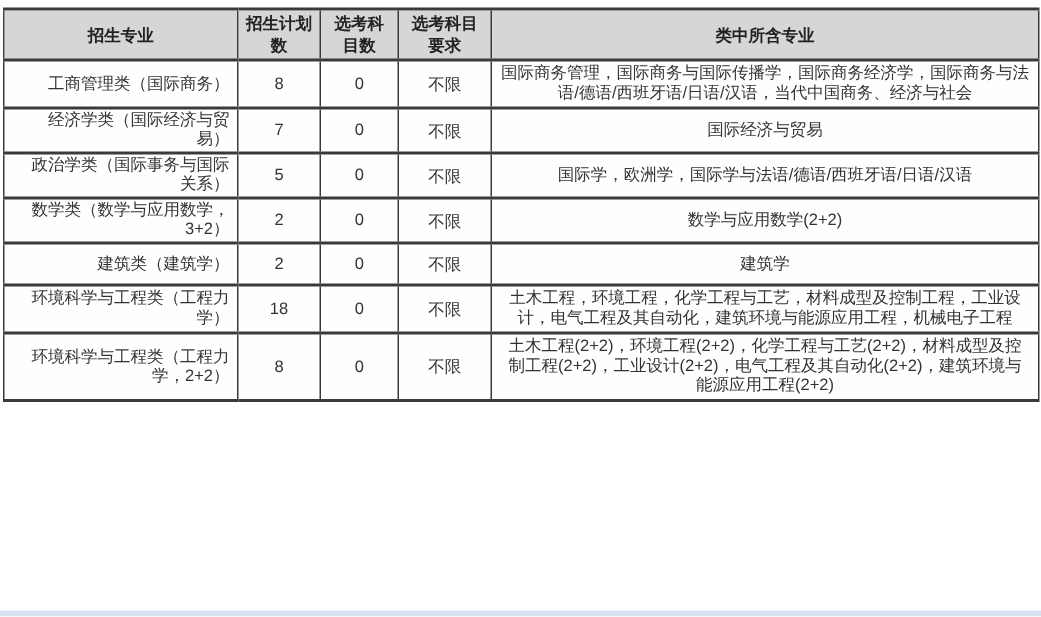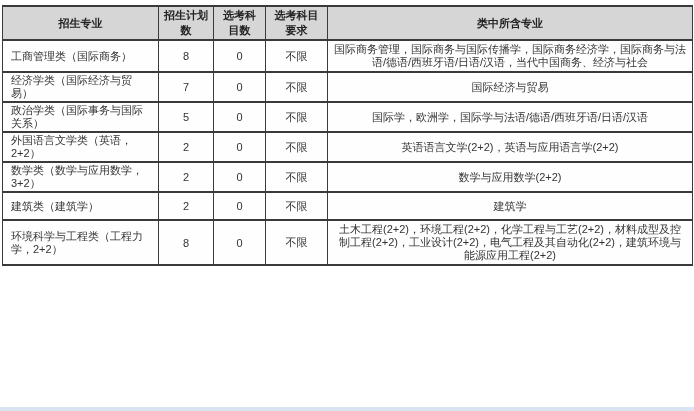--- a/index.html
+++ b/index.html
@@ -36,21 +36,21 @@
   }
   th {
     background: var(--header-bg);
     font-weight: bold;
     color: #222222;
     height: 14px;
     text-align: center;
     font-size: 11px;
   }
   td { height: 22px; background: #fefefe; }
-  td.col-major { text-align: left; padding-left: 8px; line-height: 13px; }
+  td.col-major { text-align: right; padding-left: 8px; line-height: 13px; }
   td.col-plan, td.col-subjects, td.col-requirement { text-align: center; }
   td.col-included { text-align: center; line-height: 13px; padding: 2px 6px; }
   .bottom-strip {
     position: absolute;
     left: 0; right: 0; bottom: 0;
     height: 4px;
     background: var(--strip-color);
   }
   .smudge {
     position: absolute;
@@ -100,39 +100,39 @@
         <td class="col-included">国际经济与贸易</td>
       </tr>
       <tr>
         <td class="col-major">政治学类（国际事务与国际关系）</td>
         <td class="col-plan">5</td>
         <td class="col-subjects">0</td>
         <td class="col-requirement">不限</td>
         <td class="col-included">国际学，欧洲学，国际学与法语/德语/西班牙语/日语/汉语</td>
       </tr>
       <tr>
-        <td class="col-major">外国语言文学类（英语，2+2）</td>
-        <td class="col-plan">2</td>
-        <td class="col-subjects">0</td>
-        <td class="col-requirement">不限</td>
-        <td class="col-included">英语语言文学(2+2)，英语与应用语言学(2+2)</td>
-      </tr>
-      <tr>
         <td class="col-major">数学类（数学与应用数学，3+2）</td>
         <td class="col-plan">2</td>
         <td class="col-subjects">0</td>
         <td class="col-requirement">不限</td>
         <td class="col-included">数学与应用数学(2+2)</td>
       </tr>
       <tr>
         <td class="col-major">建筑类（建筑学）</td>
         <td class="col-plan">2</td>
         <td class="col-subjects">0</td>
         <td class="col-requirement">不限</td>
         <td class="col-included">建筑学</td>
+      </tr>
+      <tr>
+        <td class="col-major">环境科学与工程类（工程力学）</td>
+        <td class="col-plan">18</td>
+        <td class="col-subjects">0</td>
+        <td class="col-requirement">不限</td>
+        <td class="col-included">土木工程，环境工程，化学工程与工艺，材料成型及控制工程，工业设计，电气工程及其自动化，建筑环境与能源应用工程，机械电子工程</td>
       </tr>
       <tr>
         <td class="col-major">环境科学与工程类（工程力学，2+2）</td>
         <td class="col-plan">8</td>
         <td class="col-subjects">0</td>
         <td class="col-requirement">不限</td>
         <td class="col-included">土木工程(2+2)，环境工程(2+2)，化学工程与工艺(2+2)，材料成型及控制工程(2+2)，工业设计(2+2)，电气工程及其自动化(2+2)，建筑环境与能源应用工程(2+2)</td>
       </tr>
     </tbody>
 </table>

